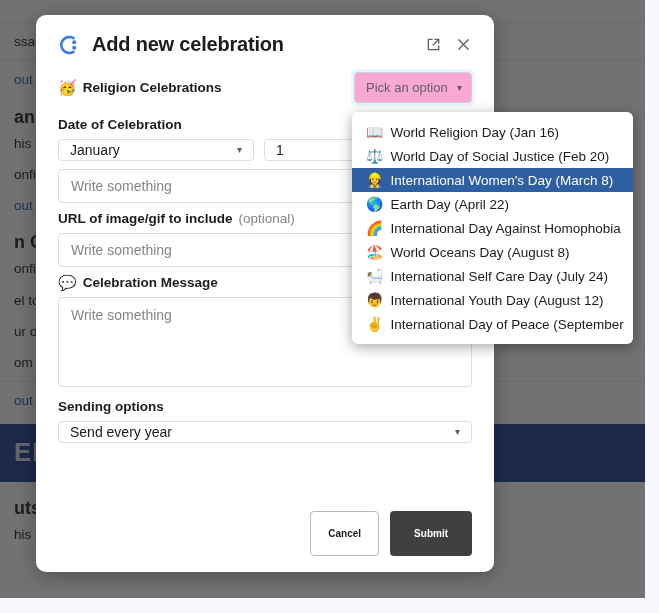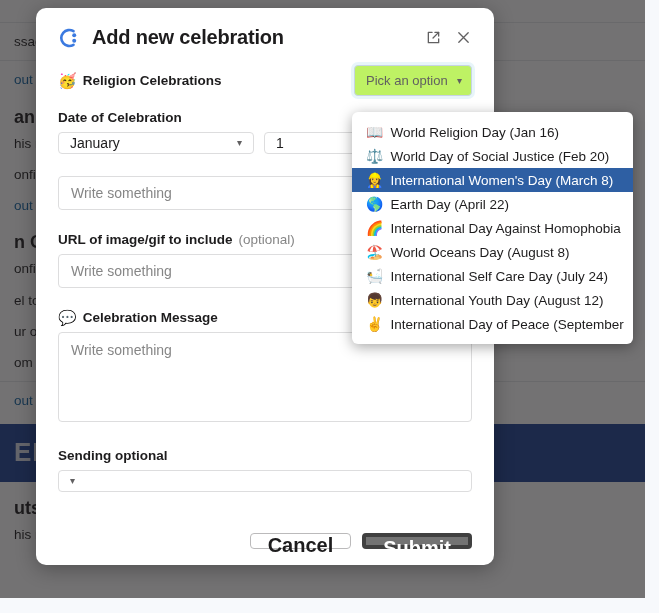--- a/index.html
+++ b/index.html
@@ -71,21 +71,21 @@
     left: 0; top: 0;
     width: 645px;
     height: 598px;
     background: rgba(29,28,29,0.62);
   }
 
   
   .modal {
     position: absolute;
     left: 36px;
-    top: 8px;
+    top: 15px;
     width: 458px;
     height: 557px;
     background: #ffffff;
     border-radius: 10px;
     box-shadow: 0 4px 20px rgba(0,0,0,0.30);
     overflow: hidden;
     display: flex;
     flex-direction: column;
   }
 
@@ -145,33 +145,33 @@
     font-weight: normal;
     color: #868686;
   }
   .emoji { font-size: 15px; line-height: 1; }
 
   .pick-select {
     width: 118px;
     height: 31px;
     border: 1px solid #c7d4e5;
     border-radius: 4px;
-    background: #bef264;
+    background: #f9a8d4;
     box-shadow: 0 0 0 3px rgba(29,155,209,0.10);
     display: flex;
     align-items: center;
     justify-content: space-between;
     padding: 0 9px 0 11px;
     font-size: 13px;
     color: #616061;
     cursor: pointer;
   }
   .caret { color: #616061; font-size: 10px; line-height: 1; }
 
-  .form-group { margin-bottom: 22px; }
+  .form-group { margin-bottom: 8px; }
   .form-group > .field-label { margin-bottom: 7px; }
 
   .date-row { display: flex; gap: 10px; }
   .sel {
     height: 22px;
     border: 1px solid #ddddde;
     border-radius: 4px;
     background: #fff;
     display: flex;
     align-items: center;
@@ -213,35 +213,35 @@
 
   .modal-footer {
     flex: 0 0 auto;
     display: flex;
     justify-content: flex-end;
     gap: 11px;
     padding: 12px 22px 16px 22px;
   }
   .btn {
     border-radius: 4px;
-    font-size: 20px;
+    font-size: 10px;
     font-weight: bold;
-    height: 16px;
+    height: 45px;
     padding: 0 17px;
     cursor: pointer;
     font-family: "Liberation Sans", sans-serif;
   }
   .btn-cancel {
     background: #fff;
     border: 1px solid #bbbabb;
     color: #1d1c1d;
   }
   .btn-submit {
-    background: #737373;
-    border: 4px solid #404040;
+    background: #404040;
+    border: 7px solid #404040;
     color: #ffffff;
   }
 
   
   .dropdown {
     position: absolute;
     left: 352px;
     top: 112px;
     width: 281px;
     background: #ffffff;
@@ -364,22 +364,23 @@
 
     <div class="form-group">
       <div class="field-label">
         <span class="emoji">💬</span>
         <span>Celebration Message</span>
       </div>
       <textarea class="ta" placeholder="Write something" style=""></textarea>
     </div>
 
     <div class="form-group">
-      <div class="field-label">Sending optional</div>
+      <div class="field-label">Sending options</div>
       <span class="sel sel-full">
+        <span>Send every year</span>
         <span class="caret">▾</span>
       </span>
     </div>
 
   </div>
 
   <div class="modal-footer">
     <button class="btn btn-cancel">Cancel</button>
     <button class="btn btn-submit">Submit</button>
   </div>

